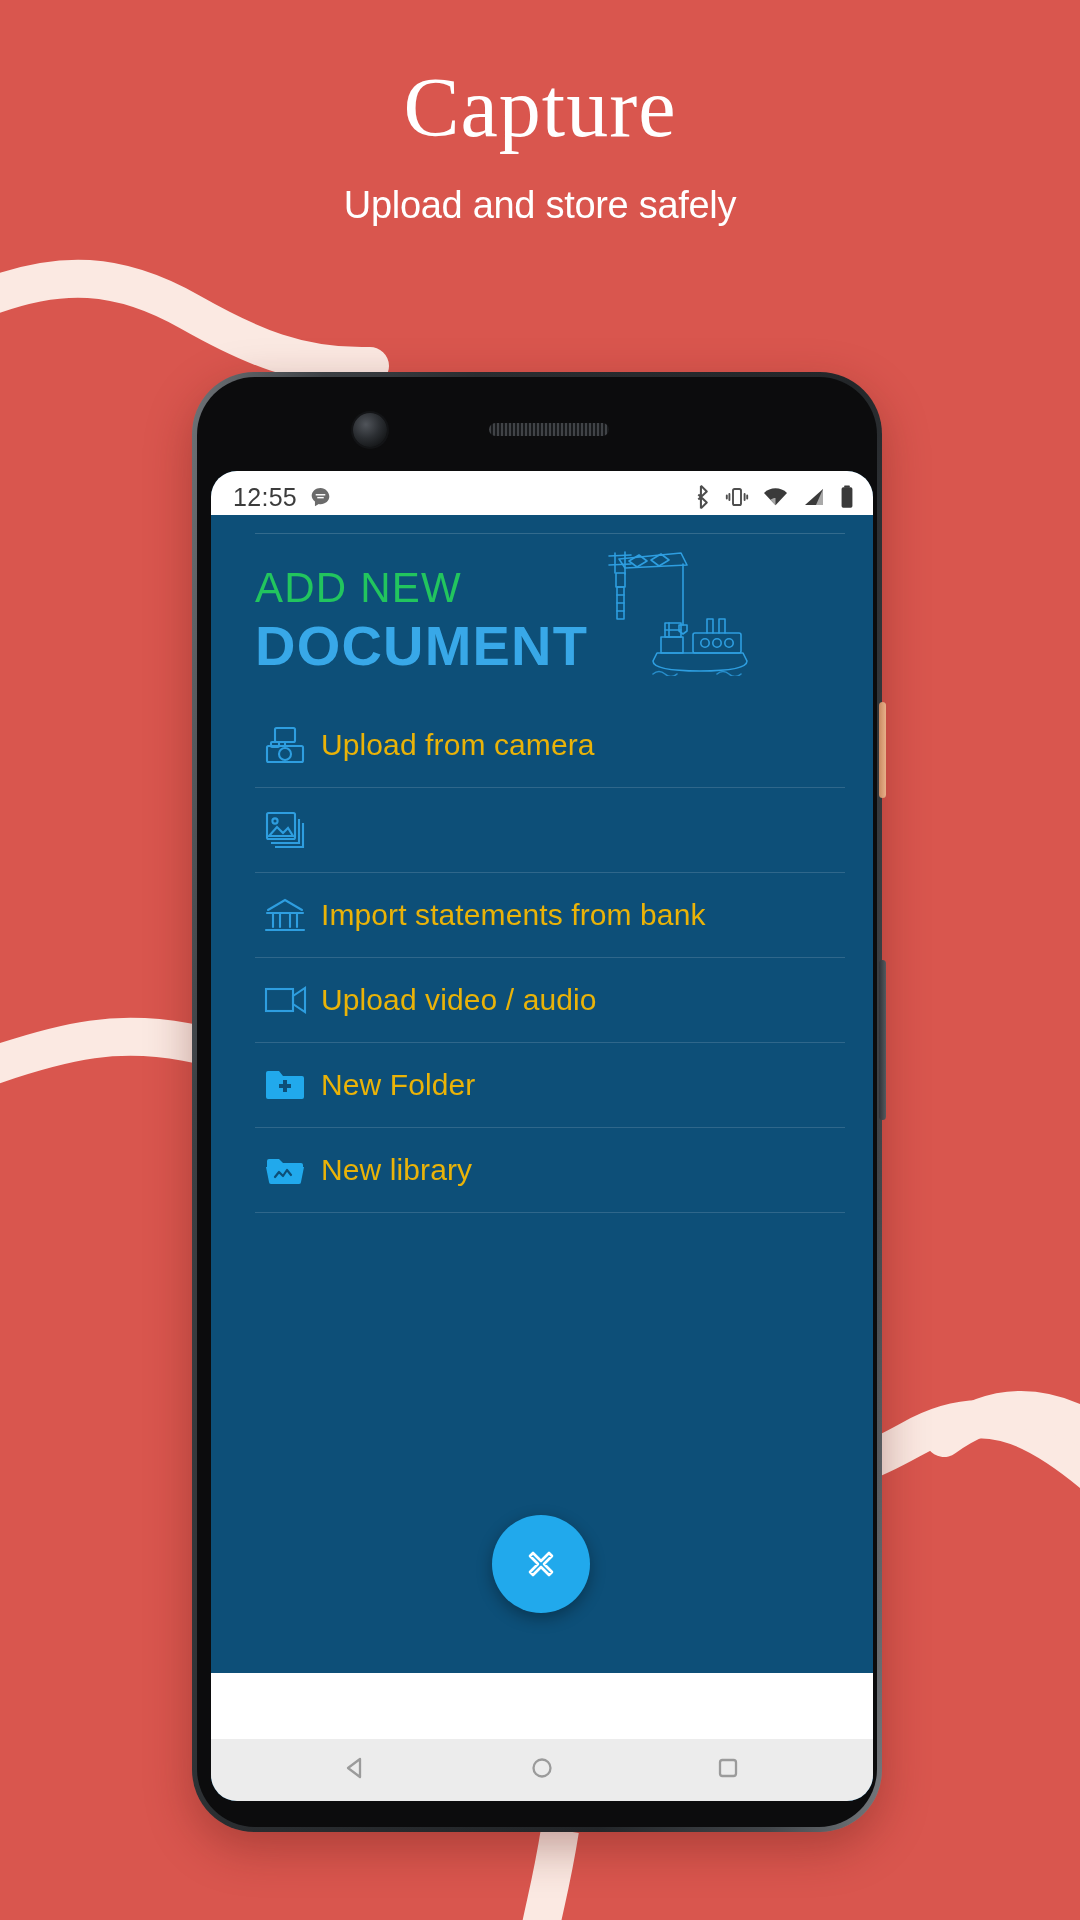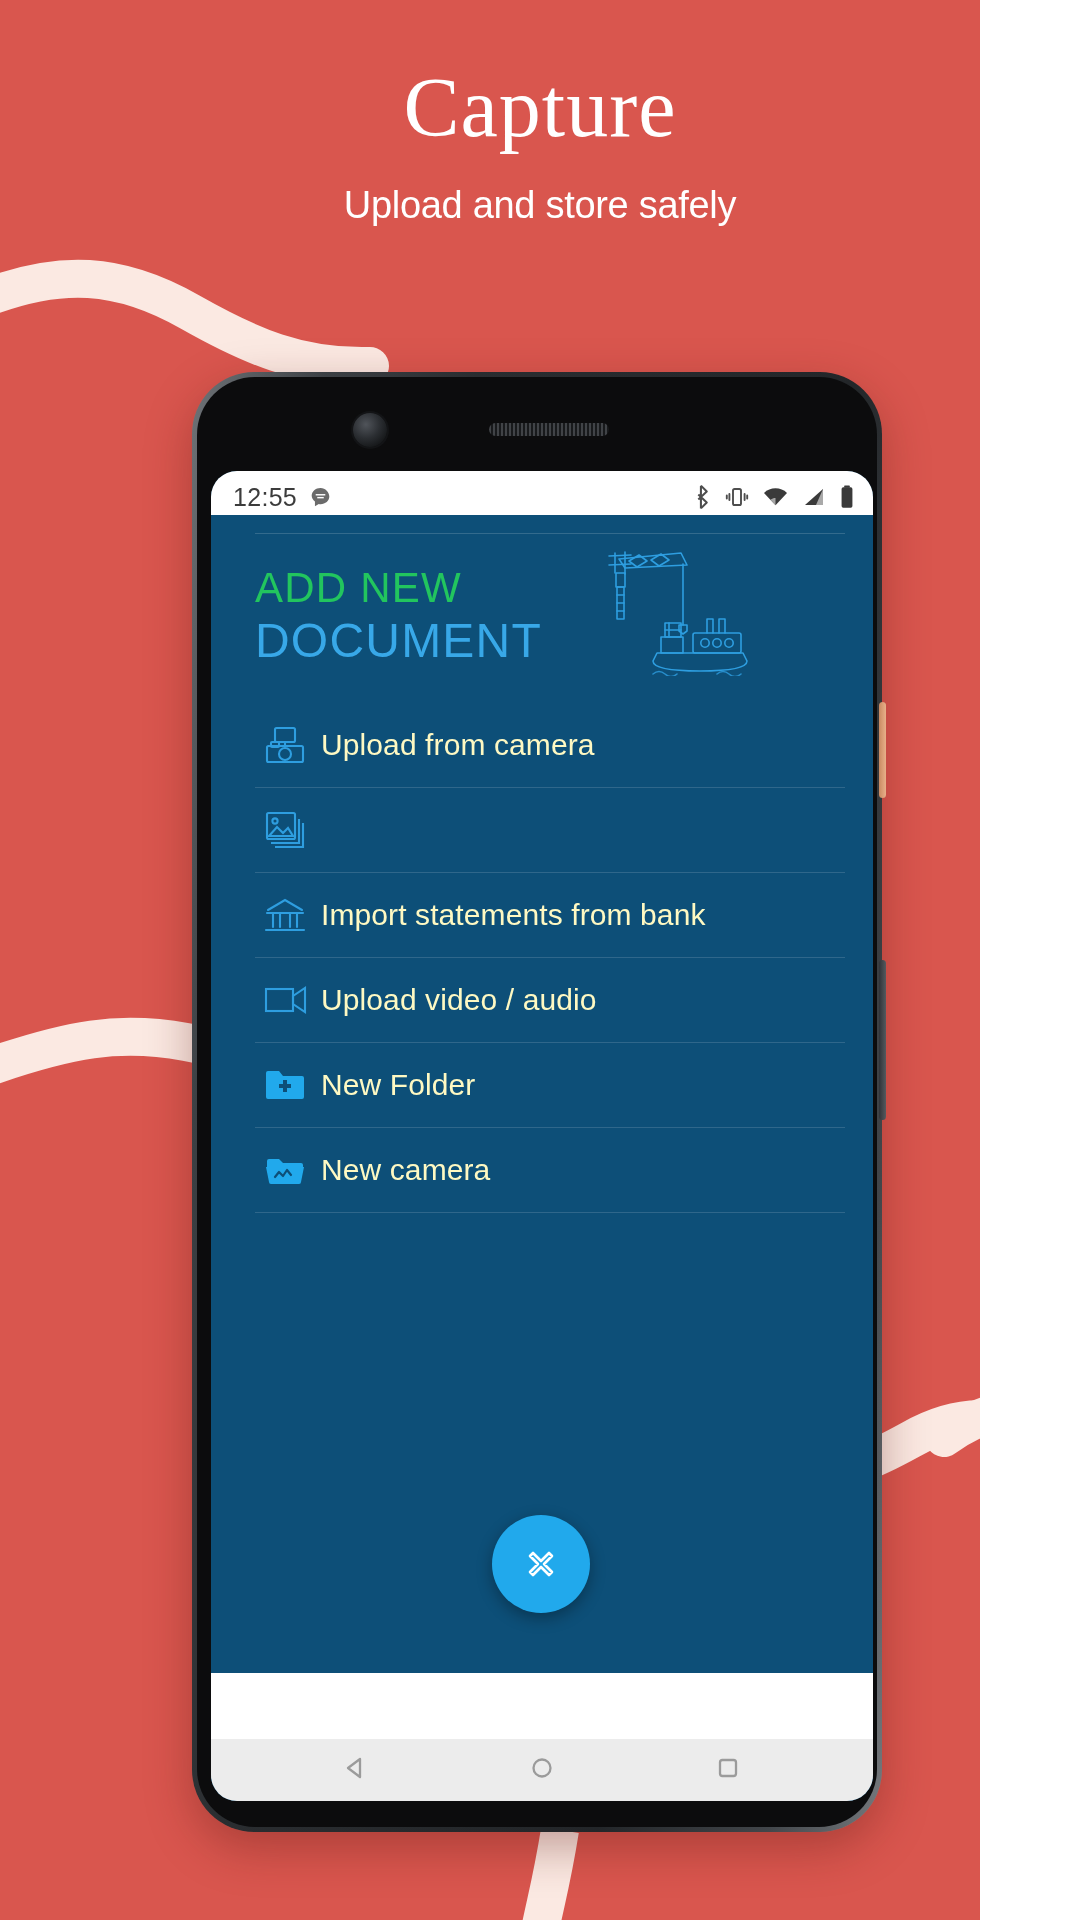--- a/index.html
+++ b/index.html
@@ -3,21 +3,21 @@
 <meta charset="utf-8">
 <style>
   * { box-sizing: border-box; margin: 0; padding: 0; }
   html, body {
     width: 1080px; height: 1920px;
     overflow: hidden;
     font-family: "Liberation Sans", sans-serif;
   }
   #stage {
     position: relative;
-    width: 980px; height: 1920px;
+    width: 1080px; height: 1920px;
     background: #d9564e;
     overflow: hidden;
   }
 
   
   #ribbons { position: absolute; inset: 0; width: 1080px; height: 1920px; }
 
   
   .promo {
     position: absolute; left: 0; width: 1080px;
@@ -110,40 +110,40 @@
   }
   #header-art { position: absolute; right: 118px; top: 26px; }
   #header-text {
     position: absolute; left: 44px; top: 48px;
     line-height: 1.18;
   }
   #hdr-line1 {
     font-size: 42px; color: #22c55e; font-weight: 300; letter-spacing: 1.2px;
   }
   #hdr-line2 {
-    font-size: 48px; color: #38a8e8; font-weight: 400; letter-spacing: 1.2px;
+    font-size: 56px; color: #38a8e8; font-weight: 700; letter-spacing: 1.2px;
   }
 
   
   #menu-list {
     position: absolute; left: 44px; right: 28px; top: 188px;
   }
   .menu-item {
     position: relative;
     display: flex; align-items: center;
     height: 85px;
     border-bottom: 1px solid rgba(255,255,255,.14);
   }
   .menu-icon {
     width: 66px; min-width: 66px;
     display: flex; align-items: center; justify-content: flex-start;
     padding-left: 8px;
   }
   .menu-label {
-    font-size: 30px; color: #fef9c3; font-weight: 300; letter-spacing: .1px;
+    font-size: 30px; color: #eab308; font-weight: 300; letter-spacing: .1px;
   }
 
   
   #fab {
     position: absolute; left: 281px; top: 1000px;
     width: 98px; height: 98px; border-radius: 50%;
     background: #21a9ec;
     display: flex; align-items: center; justify-content: center;
     box-shadow: 0 5px 16px rgba(0,0,0,.32);
   }
@@ -337,21 +337,21 @@
             </div>
 
             <div class="menu-item">
               <span class="menu-icon">
                 <svg width="44" height="36" viewBox="0 0 44 36">
                   <path d="M4 9 a2 2 0 0 1 2-2 h10 l4 4 h18 a2 2 0 0 1 2 2 v2 H4 Z" fill="#21a9ec"></path>
                   <path d="M3 15 h38 l-3 15 a2 2 0 0 1 -2 2 H8 a2 2 0 0 1 -2 -2 Z" fill="#21a9ec"></path>
                   <path d="M12 25 l4 -5 l4 4 l4 -6 l4 5" fill="none" stroke="#0d4f78" stroke-width="2.2" stroke-linecap="round" stroke-linejoin="round"></path>
                 </svg>
               </span>
-              <span class="menu-label">New camera</span>
+              <span class="menu-label">New library</span>
             </div>
 
           </div>
 
           <div id="fab">
             <svg width="46" height="46" viewBox="0 0 46 46">
               <path d="M12 15 l3 -3 l8 8 l8 -8 l3 3 l-8 8 l8 8 l-3 3 l-8 -8 l-8 8 l-3 -3 l8 -8 Z" fill="none" stroke="#ffffff" stroke-width="2.6" stroke-linejoin="round"></path>
             </svg>
           </div>
 

